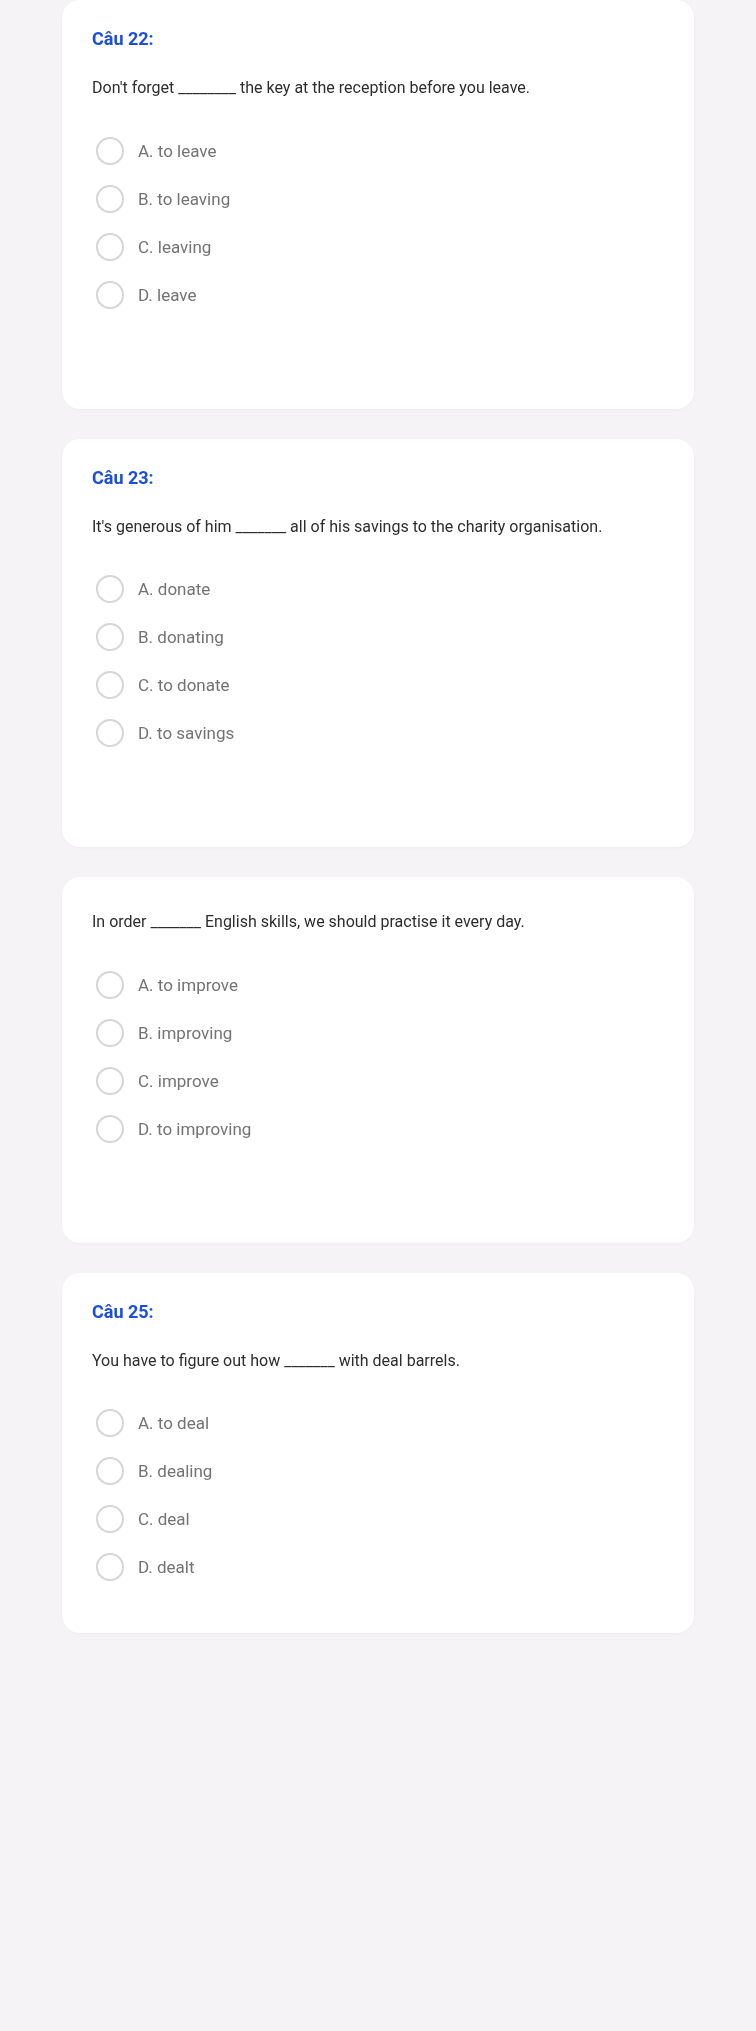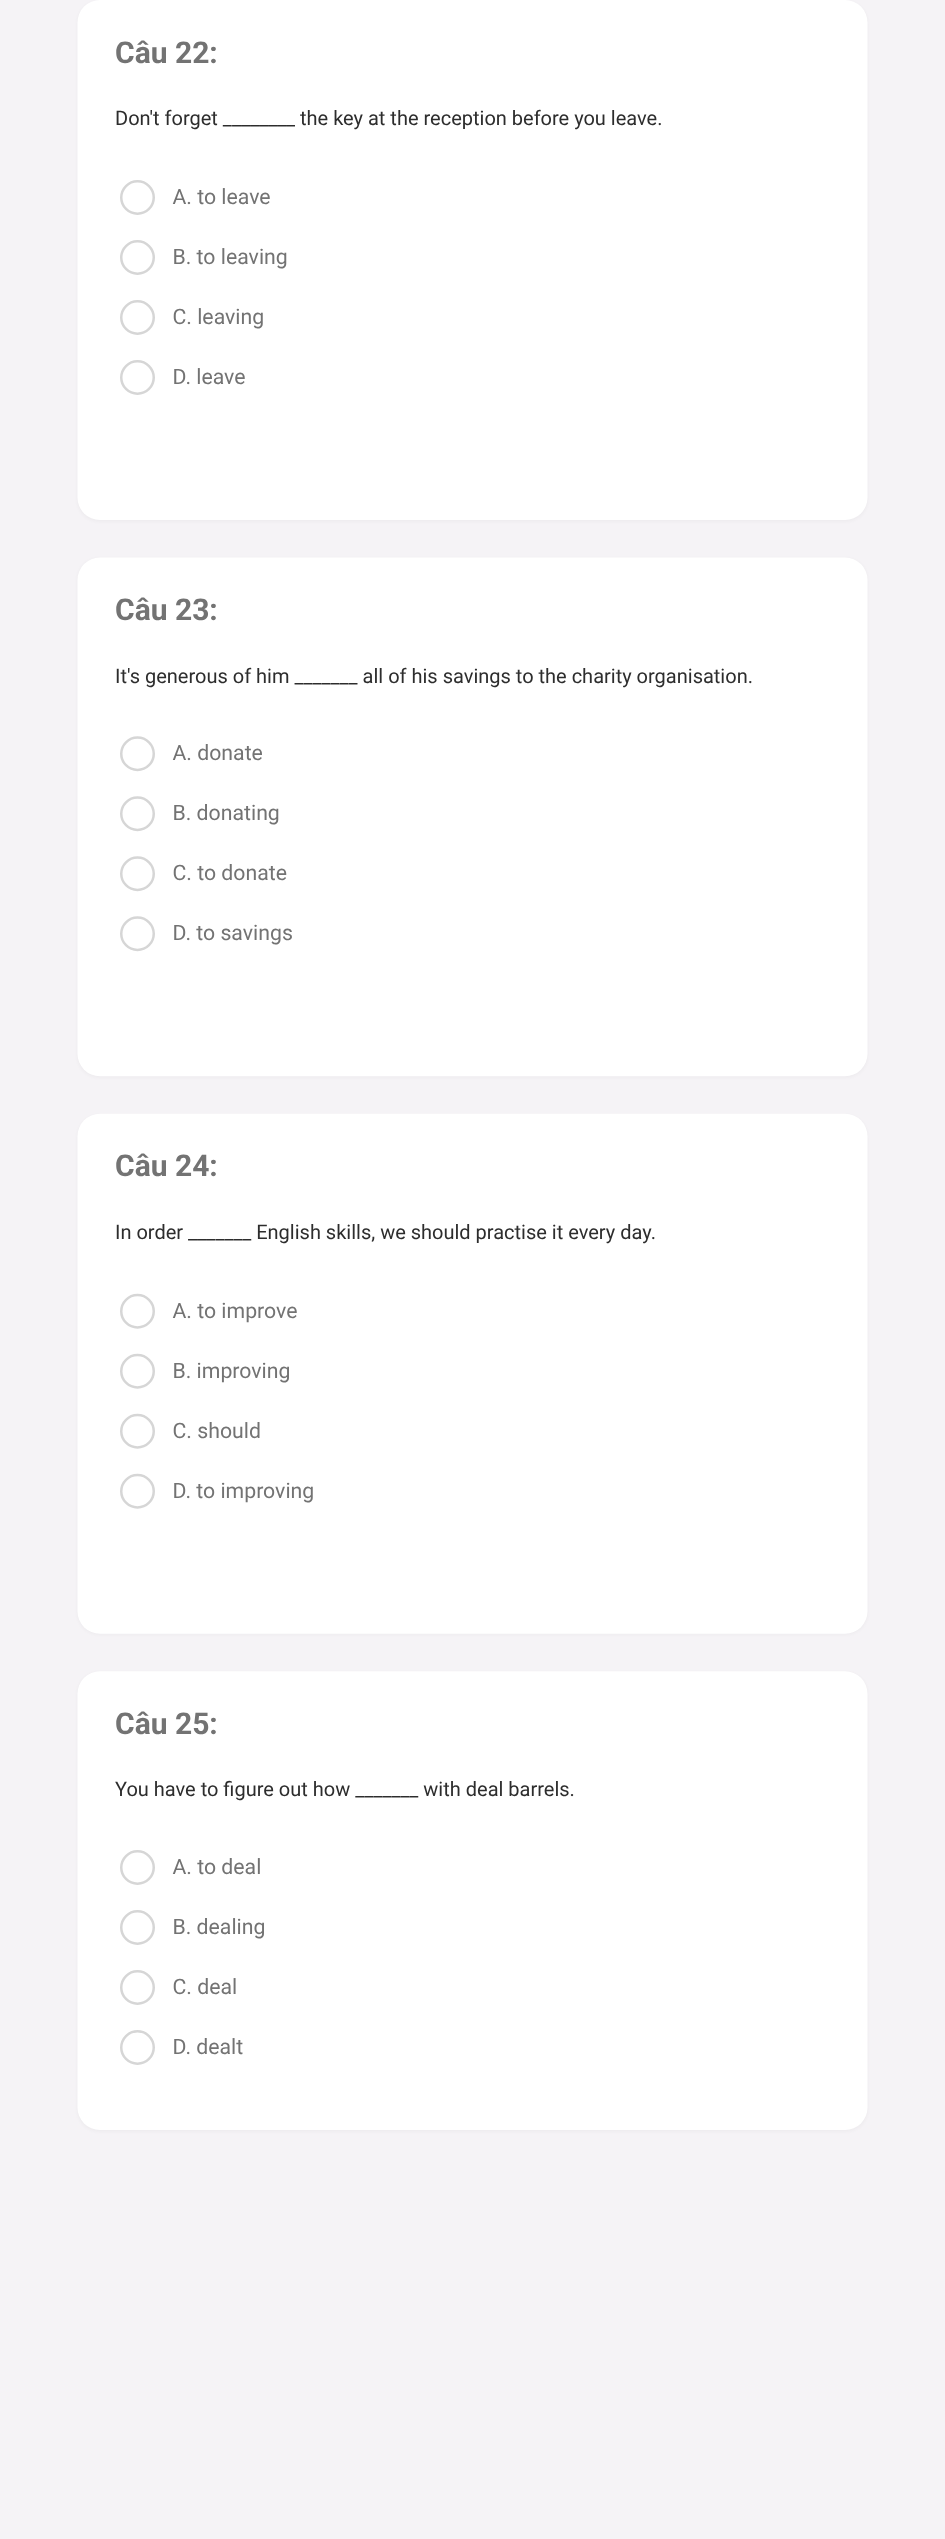--- a/index.html
+++ b/index.html
@@ -10,22 +10,22 @@
     padding: 0 62px 40px 62px;
   }
   .card {
     background: #ffffff;
     border-radius: 18px;
     padding: 28px 30px 90px 30px;
     margin-bottom: 30px;
     box-shadow: 0 1px 3px rgba(0,0,0,0.03);
   }
   .q-title {
-    color: #737373;
-    font-size: 24px;
+    color: #1d4ed8;
+    font-size: 18px;
     font-weight: 700;
     margin-bottom: 22px;
   }
   .q-text {
     color: #2d2d2d;
     font-size: 16px;
     line-height: 2.1;
     text-align: justify;
     margin-bottom: 22px;
   }
@@ -88,33 +88,32 @@
     <div class="radio"></div>
     <div class="opt-label">C. to donate</div>
   </div>
   <div class="option">
     <div class="radio"></div>
     <div class="opt-label">D. to savings</div>
   </div>
 </div>
 
 <div class="card">
-  <div class="q-title">Câu 24:</div>
   <div class="q-text">In order _______ English skills, we should practise it every day.</div>
   <div class="option">
     <div class="radio"></div>
     <div class="opt-label">A. to improve</div>
   </div>
   <div class="option">
     <div class="radio"></div>
     <div class="opt-label">B. improving</div>
   </div>
   <div class="option">
     <div class="radio"></div>
-    <div class="opt-label">C. should</div>
+    <div class="opt-label">C. improve</div>
   </div>
   <div class="option">
     <div class="radio"></div>
     <div class="opt-label">D. to improving</div>
   </div>
 </div>
 
 <div class="card" style="padding-bottom:42px;">
   <div class="q-title">Câu 25:</div>
   <div class="q-text">You have to figure out how _______ with deal barrels.</div>

